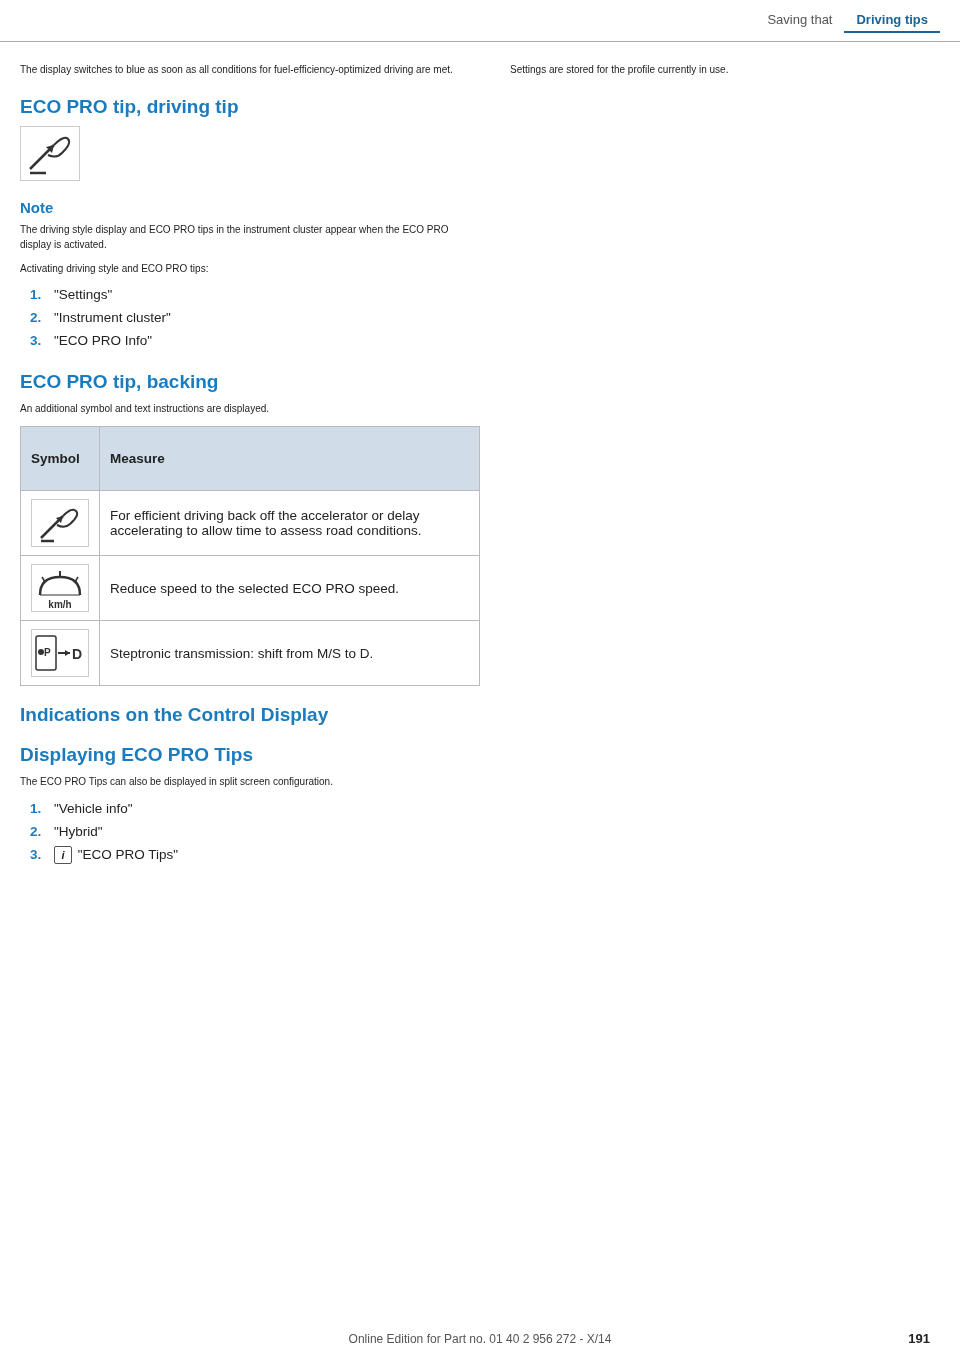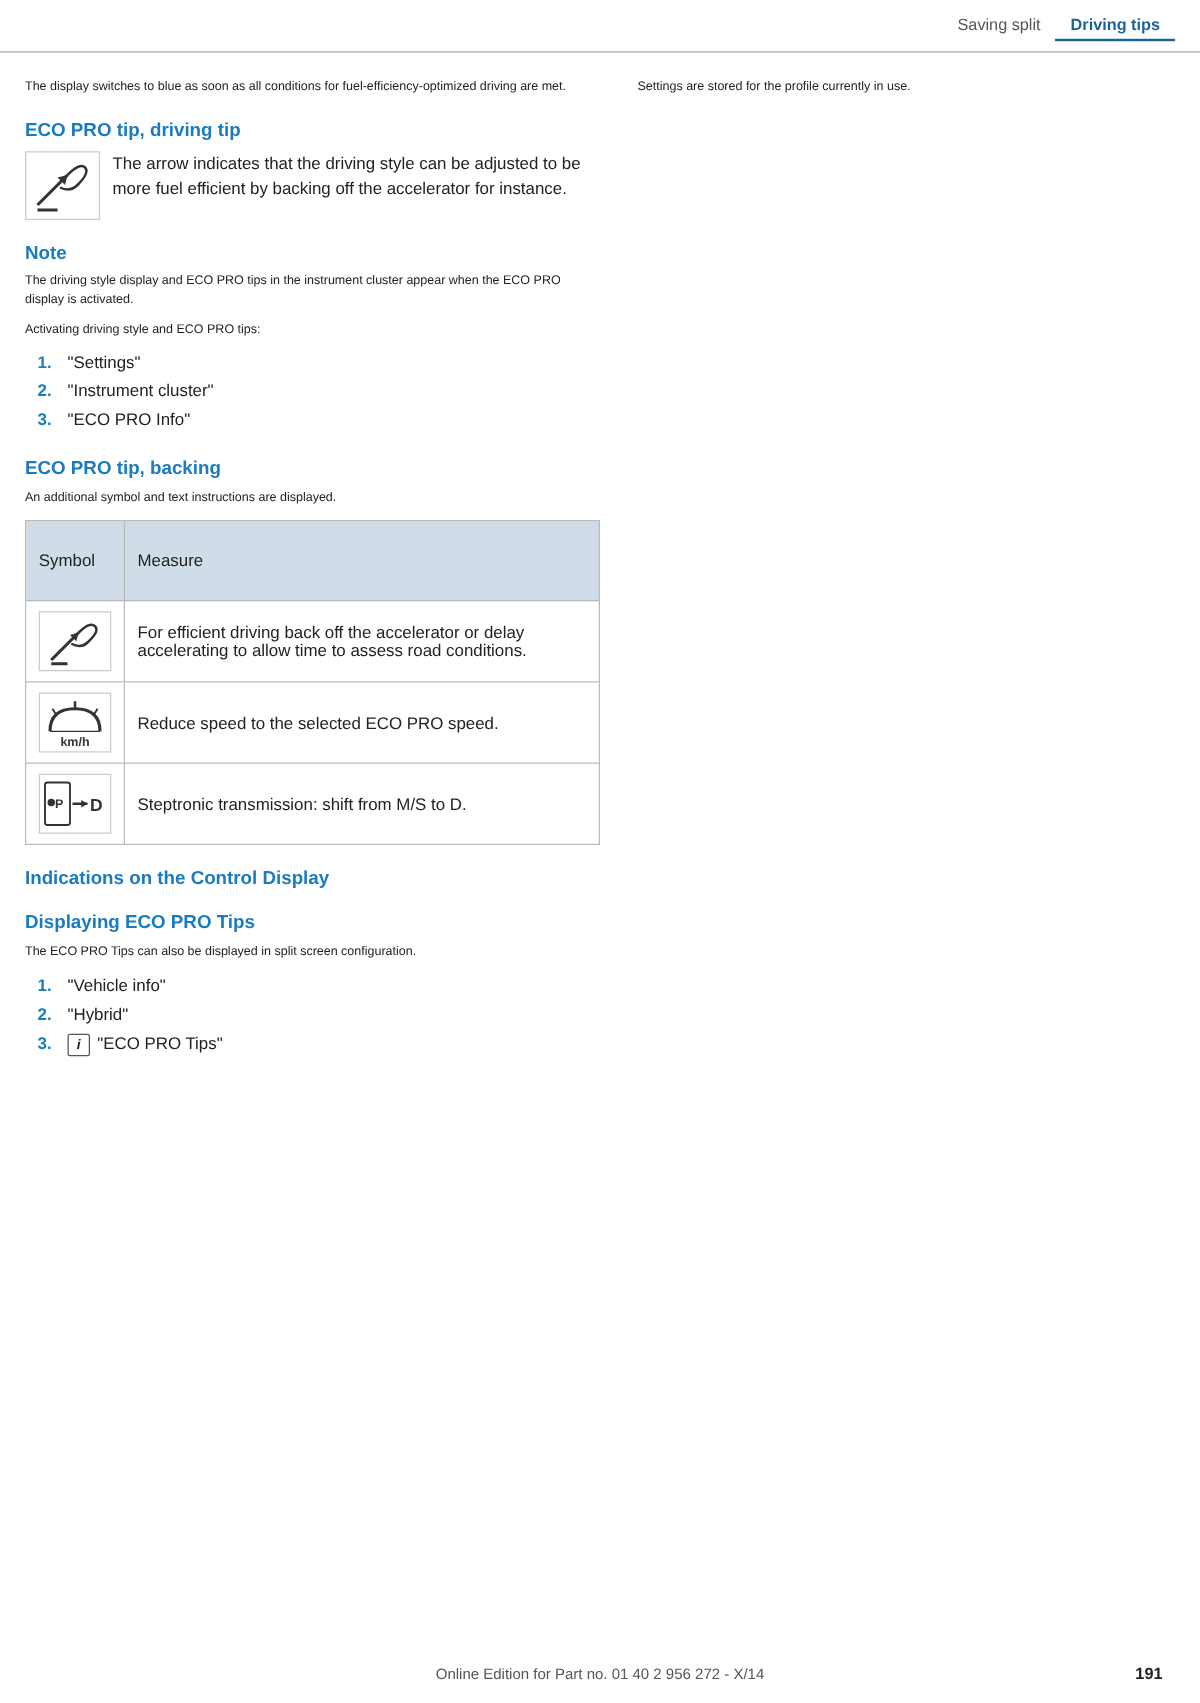--- a/index.html
+++ b/index.html
@@ -50,21 +50,21 @@
     }
     .right-col {
       flex: 1;
       max-width: 400px;
       padding-top: 0;
     }
 
     
     .section-heading {
       color: #1a7bbf;
-      font-size: 15px;
+      font-size: 19px;
       font-weight: bold;
       margin-top: 18px;
       margin-bottom: 8px;
     }
     .note-heading {
       color: #1a7bbf;
       font-size: 15px;
       font-weight: bold;
       margin-top: 18px;
       margin-bottom: 6px;
@@ -118,21 +118,21 @@
     .symbol-table {
       border-collapse: collapse;
       width: 100%;
       margin: 10px 0 10px 0;
       font-size: 13.5px;
     }
     .symbol-table th {
       background: #d0dde8;
       padding: 24px 10px;
       text-align: left;
-      font-weight: normal;
+      font-weight: bold;
       border: 1px solid #bbb;
     }
     .symbol-table td {
       border: 1px solid #bbb;
       padding: 8px 10px;
       vertical-align: middle;
     }
     .symbol-table .symbol-cell {
       width: 70px;
       text-align: center;
@@ -204,21 +204,21 @@
       font-size: 13px;
       font-weight: bold;
       color: #222;
     }
   </style>
 </head>
 <body>
 
 <div class="header">
   <nav class="header-nav">
-    <div class="header-nav-item">Saving split</div>
+    <div class="header-nav-item">Saving that</div>
     <div class="header-nav-item active">Driving tips</div>
   </nav>
 </div>
 
 <div class="main-content">
 
   <div class="left-col">
 
     <p class="body-text">The display switches to blue as soon as all conditions for fuel-efficiency-optimized driving are met.</p>
 
@@ -227,21 +227,20 @@
     <div class="eco-tip-box">
       <div class="eco-tip-icon">
 
         <svg width="48" height="44" viewBox="0 0 48 44">
           <line x1="4" y1="38" x2="28" y2="14" stroke="#333" stroke-width="2.5"></line>
           <polygon points="28,14 20,16 26,22" fill="#333"></polygon>
           <path d="M28,14 Q38,4 42,8 Q46,12 36,22 Q30,28 22,24" stroke="#333" stroke-width="2" fill="none"></path>
           <line x1="4" y1="42" x2="20" y2="42" stroke="#333" stroke-width="2.5"></line>
         </svg>
       </div>
-      <p class="eco-tip-text">The arrow indicates that the driving style can be adjusted to be more fuel efficient by backing off the accelerator for instance.</p>
     </div>
 
     <div class="note-heading">Note</div>
     <p class="body-text">The driving style display and ECO PRO tips in the instrument cluster appear when the ECO PRO display is activated.</p>
     <p class="body-text">Activating driving style and ECO PRO tips:</p>
 
     <ul class="numbered-list">
       <li>
         <span class="num">1.</span>
         <span>"Settings"</span>

